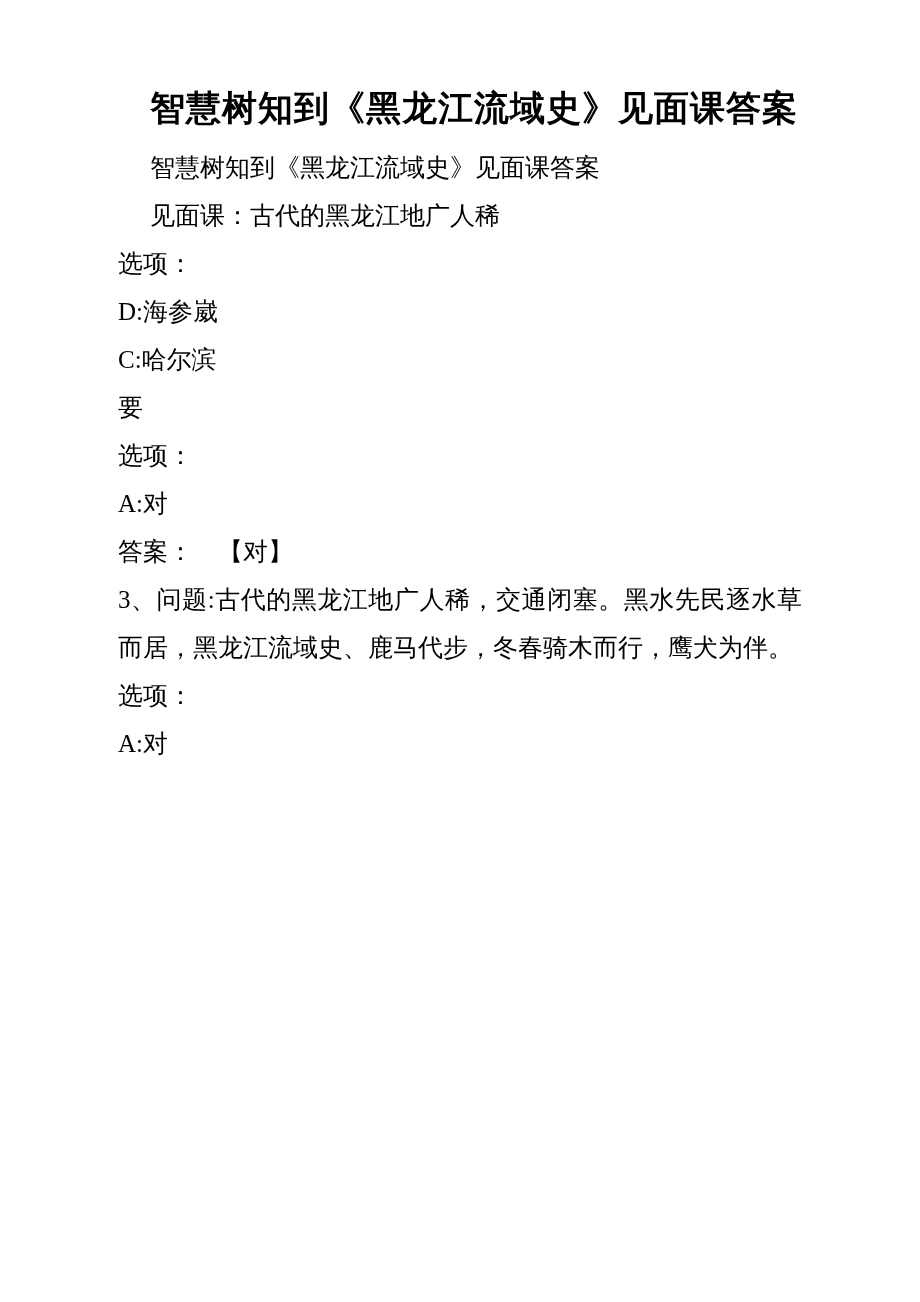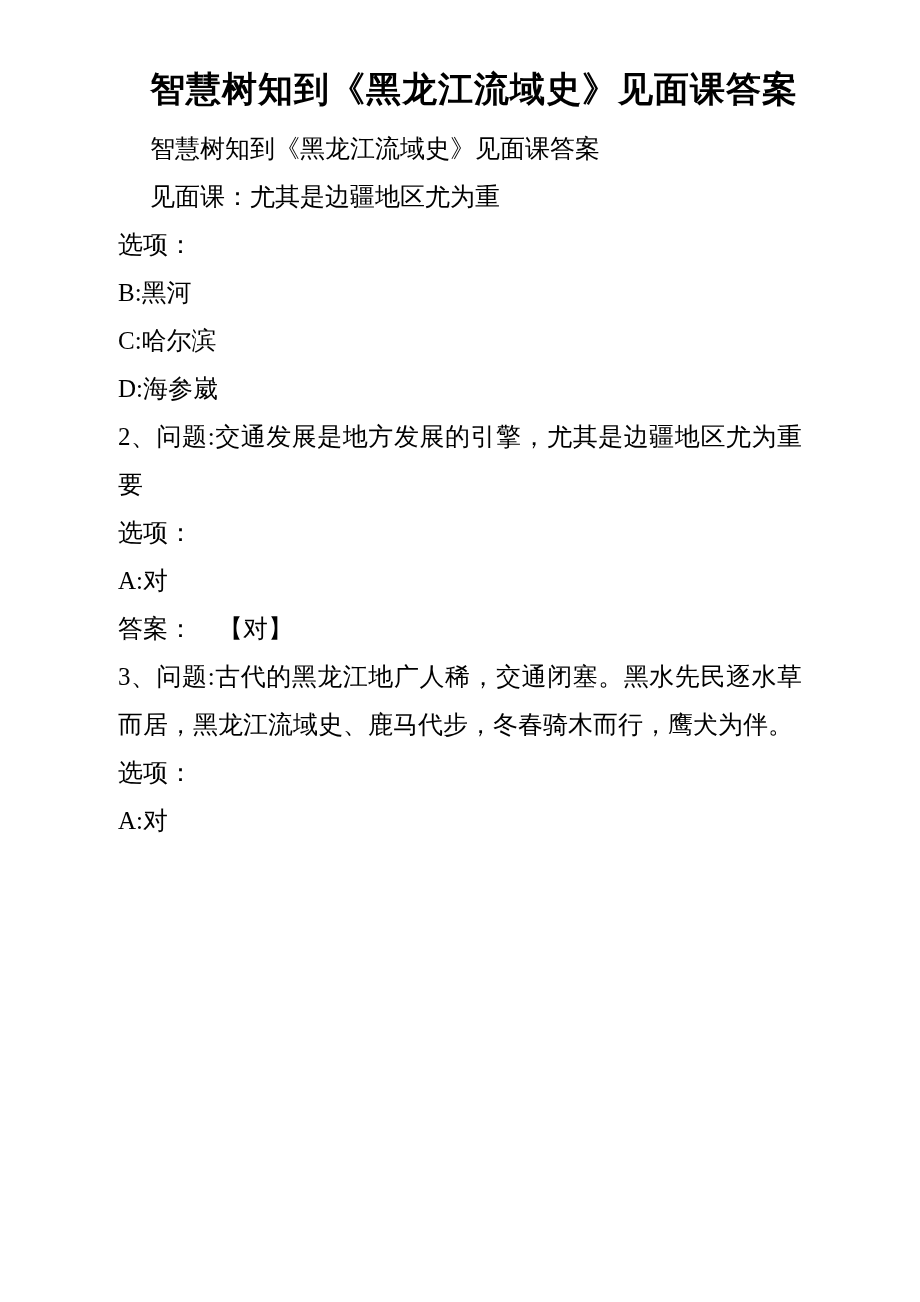--- a/index.html
+++ b/index.html
@@ -11,21 +11,21 @@
     width: 920px;
     height: 1302px;
     overflow: hidden;
     color: #000000;
     font-family: "Liberation Serif", "DejaVu Serif", serif;
   }
   .page {
     box-sizing: border-box;
     width: 920px;
     height: 1302px;
-    padding: 68px 118px 0 118px;
+    padding: 87px 118px 0 118px;
     background: #ffffff;
     border-radius: 27px;
   }
   .doc-title {
     font-size: 35px;
     font-weight: 700;
     line-height: 44px;
     margin: 0 0 13px 32px;
     letter-spacing: 1px;
     white-space: pre-wrap;
@@ -49,31 +49,29 @@
 </style>
 </head>
 <body>
 
 <div class="page">
 
   <h1 class="doc-title">智慧树知到《黑龙江流域史》见面课答案</h1>
 
   <p class="line indent">智慧树知到《黑龙江流域史》见面课答案</p>
 
-  <p class="line indent">见面课：尤其是边疆地区尤为重</p>
+  <p class="line indent">见面课：古代的黑龙江地广人稀</p>
 
   <div>
     <p class="line">选项：</p>
-    <p class="line">B:黑河</p>
+    <p class="line">D:海参崴</p>
     <p class="line">C:哈尔滨</p>
-    <p class="line">D:海参崴</p>
   </div>
 
   <div>
-    <p class="line stretch">2、问题:交通发展是地方发展的引擎，尤其是边疆地区尤为重</p>
     <p class="line">要</p>
     <p class="line">选项：</p>
     <p class="line">A:对</p>
     <p class="line">答案：　【对】</p>
   </div>
 
   <div>
     <p class="line stretch">3、问题:古代的黑龙江地广人稀，交通闭塞。黑水先民逐水草</p>
     <p class="line">而居，黑龙江流域史、鹿马代步，冬春骑木而行，鹰犬为伴。</p>
     <p class="line">选项：</p>

